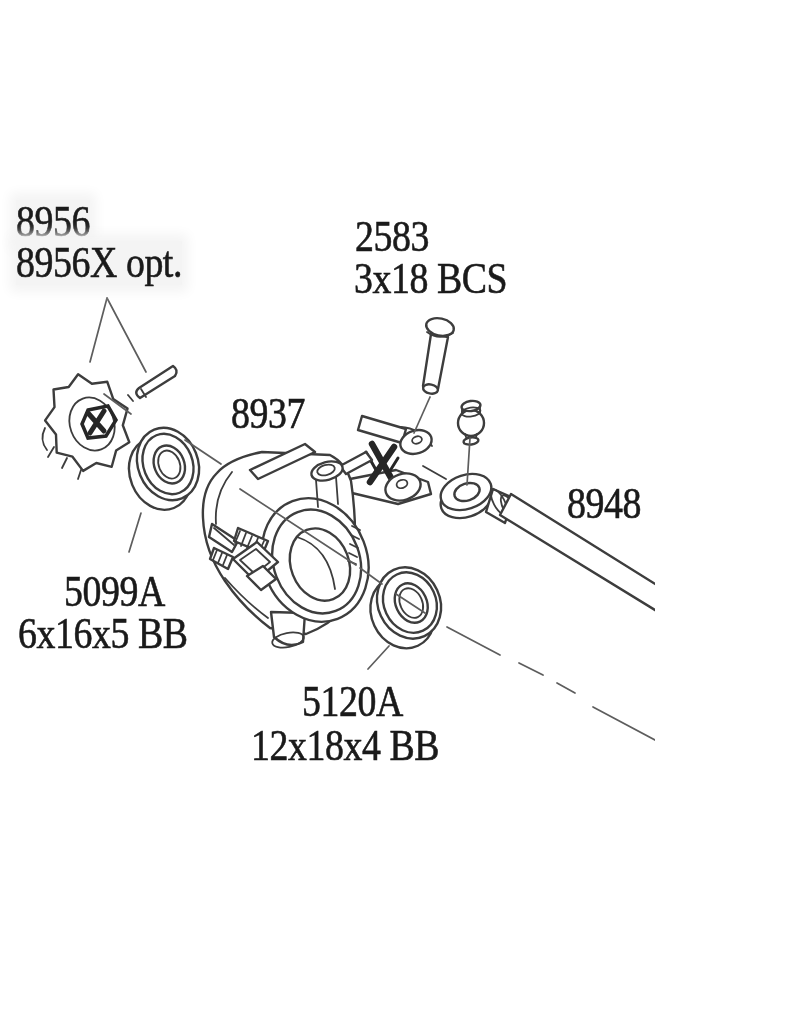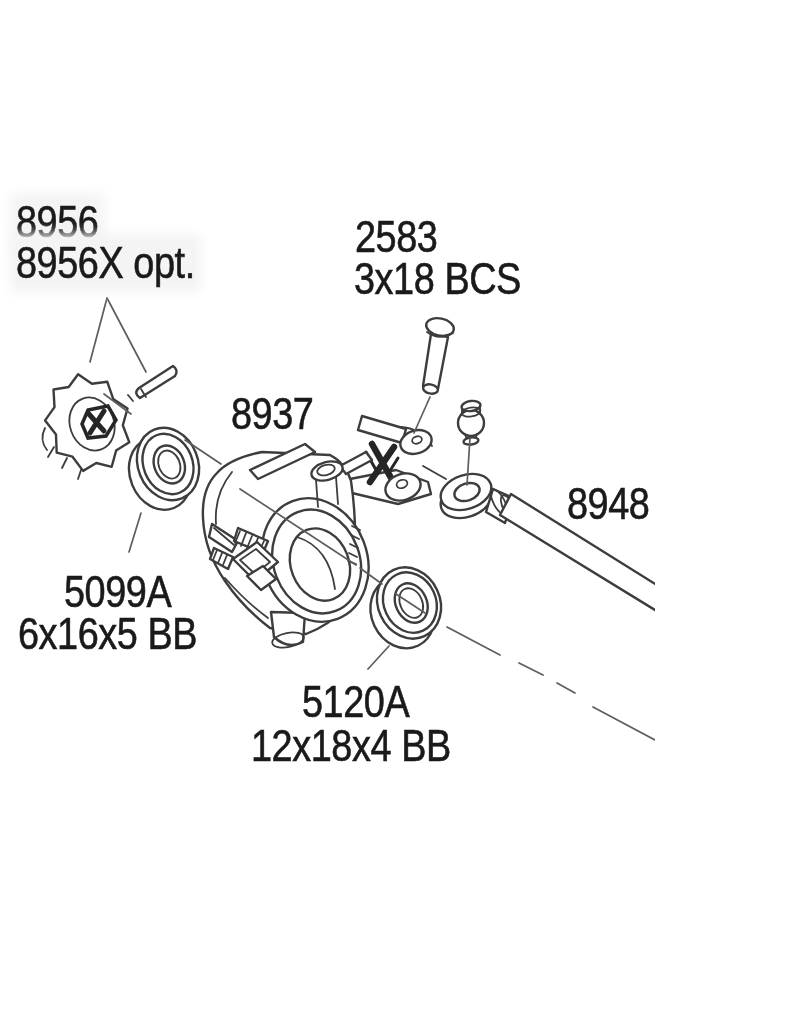--- a/index.html
+++ b/index.html
@@ -6,21 +6,21 @@
     --line-color:#3d3d3d;
     --leader-color:#5d5d5d;
     --dark-color:#262626;
     --text-color:#1a1a1a;
     --bg-color:#ffffff;
   }
   html,body{margin:0;padding:0;background:#fff;}
   .stage{
     position:relative;width:655px;height:1024px;
     background:var(--bg-color);overflow:hidden;
-    font-family:Liberation Sans, sans-serif;
+    font-family:Liberation Serif, serif;
   }
   .stage svg{position:absolute;left:0;top:0;}
   .lbl{
     position:absolute;white-space:nowrap;
     font-size:44px;line-height:1;font-weight:400;
     color:var(--text-color);
     letter-spacing:-0.5px;
     transform:scaleX(0.86);
     transform-origin:0 0;
     -webkit-text-stroke:0.6px currentColor;

